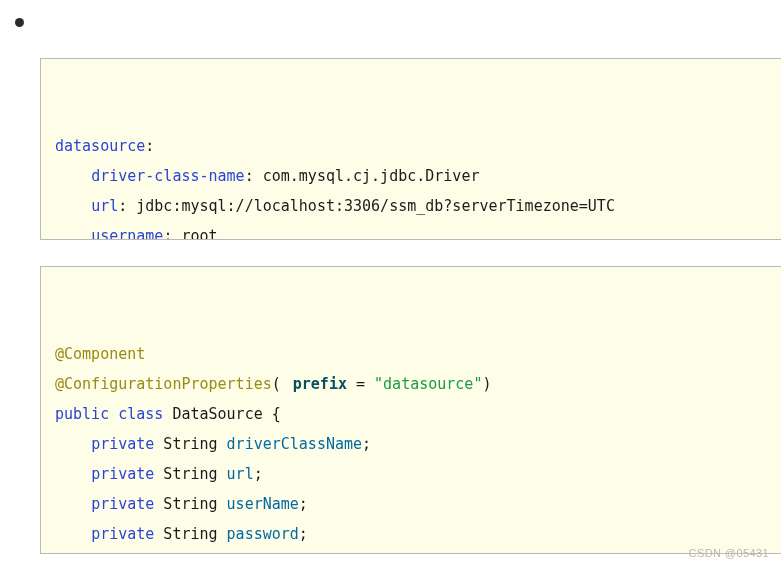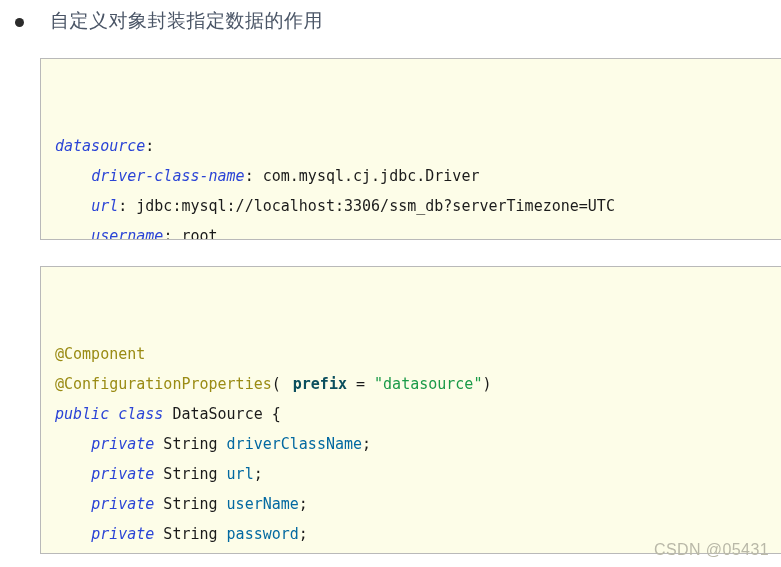--- a/index.html
+++ b/index.html
@@ -72,44 +72,43 @@
   }
   #java-block {
     position: absolute;
     left: 40px;
     top: 266px;
     width: 751px;
     height: 288px;
   }
 
   
-  .t-key      { color: #2b44d6; font-style: italic; }   
+  .t-key      { color: #2b44d6; }   
   .t-plain    { color: #1b1b1b; }
   .t-anno     { color: #9a8b14; }   
   .t-param    { color: #0b4f5e; font-weight: bold; padding-left: 12px; }
   .t-str      { color: #1a9a48; }
   .t-field    { color: #0369a1; }
 
   
   .watermark {
     position: absolute;
     right: 12px;
     bottom: 8px;
     font-family: "Liberation Sans", sans-serif;
-    font-size: 16px;
+    font-size: 11px;
     color: #b9b8a8;
     letter-spacing: 0.4px;
   }
 </style>
 </head>
 <body>
 
 <div class="heading-row">
   <span class="bullet"></span>
-  <span class="heading-text">自定义对象封装指定数据的作用</span>
 </div>
 
 <div class="code-block" id="yaml-block">
   <div class="code-inner"><div class="code-line"><span class="t-key">datasource</span><span class="t-plain">:</span></div><div class="code-line"><span class="t-plain">    </span><span class="t-key">driver-class-name</span><span class="t-plain">: com.mysql.cj.jdbc.Driver</span></div><div class="code-line"><span class="t-plain">    </span><span class="t-key">url</span><span class="t-plain">: jdbc:mysql://localhost:3306/ssm_db?serverTimezone=UTC</span></div><div class="code-line"><span class="t-plain">    </span><span class="t-key">username</span><span class="t-plain">: root</span></div></div>
 </div>
 
 <div class="code-block" id="java-block">
   <div class="code-inner"><div class="code-line"><span class="t-anno">@Component</span></div><div class="code-line"><span class="t-anno">@ConfigurationProperties</span><span class="t-plain">(</span><span class="t-param">prefix</span><span class="t-plain"> = </span><span class="t-str">"datasource"</span><span class="t-plain">)</span></div><div class="code-line"><span class="t-key">public class</span><span class="t-plain"> DataSource {</span></div><div class="code-line"><span class="t-plain">    </span><span class="t-key">private</span><span class="t-plain"> String </span><span class="t-field">driverClassName</span><span class="t-plain">;</span></div><div class="code-line"><span class="t-plain">    </span><span class="t-key">private</span><span class="t-plain"> String </span><span class="t-field">url</span><span class="t-plain">;</span></div><div class="code-line"><span class="t-plain">    </span><span class="t-key">private</span><span class="t-plain"> String </span><span class="t-field">userName</span><span class="t-plain">;</span></div><div class="code-line"><span class="t-plain">    </span><span class="t-key">private</span><span class="t-plain"> String </span><span class="t-field">password</span><span class="t-plain">;</span></div><div class="code-line"></div></div>
 </div>
 

